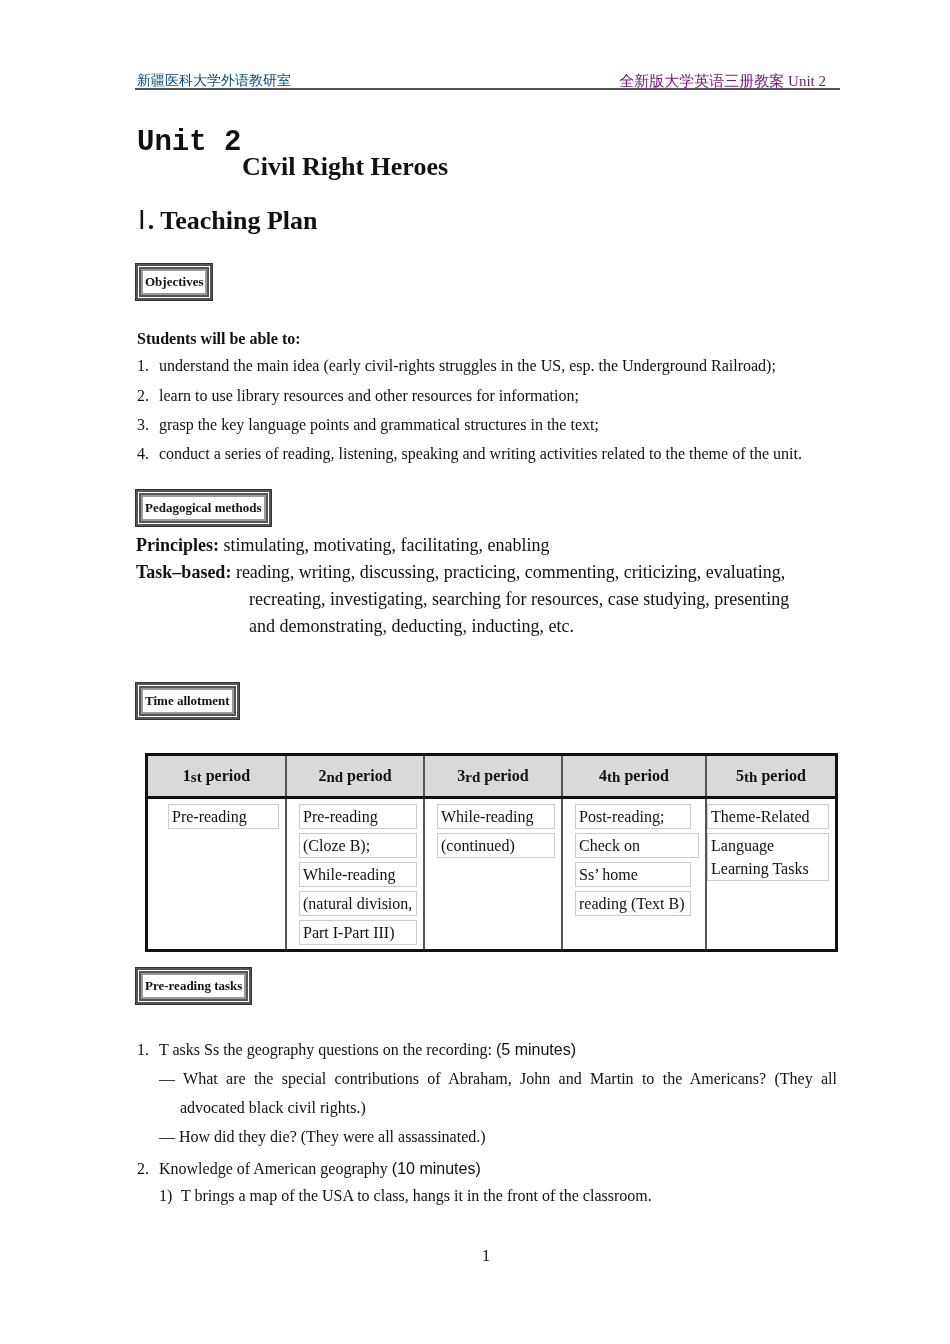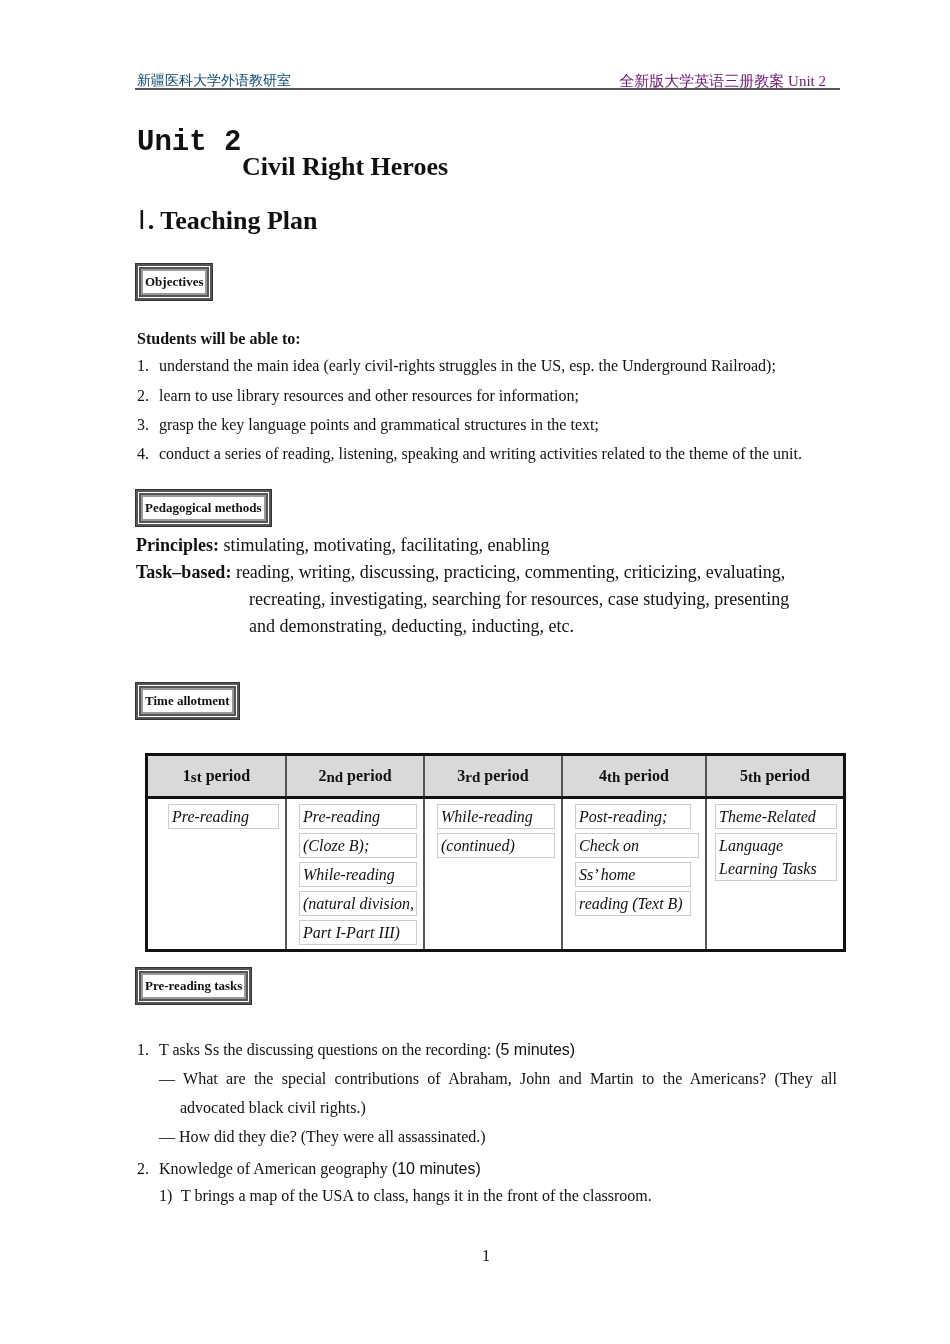--- a/index.html
+++ b/index.html
@@ -24,21 +24,21 @@
     .ol-item { position: absolute; left: 137px; font-size: 16px; line-height: 20px; }
     .ol-item .num { display: inline-block; width: 22px; }
 
     .para { position: absolute; font-size: 18px; line-height: 27px; }
 
     table.periods { position: absolute; left: 145px; top: 753px; width: 684px; height: 192px;
                     border-collapse: collapse; border: 3px solid #111; }
     table.periods th { background: #d9d9d9; height: 43px; border: 2px solid #555; border-bottom: 3px solid #111;
                        font-size: 16px; font-weight: bold; text-align: center; }
     table.periods th sup { font-size: 15px; vertical-align: baseline; position: relative; top: 1px; }
-    table.periods td { vertical-align: top; border-left: 2px solid #555; padding: 5px 6px 0 12px; font-style: italic; }
+    table.periods td { vertical-align: top; border-left: 2px solid #555; padding: 5px 6px 0 12px; }
     table.periods td:first-child { padding-left: 20px; border-left: none; }
     .cell-line { display: block; border: 1px solid #ccc; font-size: 16px; line-height: 23px; padding: 0 3px; margin-bottom: 4px; width: 118px; white-space: nowrap; }
 
     .sans { font-family: "Liberation Sans", sans-serif; }
     .page-num { position: absolute; left: 0; width: 100%; top: 1247px; text-align: center; font-size: 16px; padding-left: 22px; }
   </style>
 </head>
 <body>
 
 <div class="header">
@@ -97,33 +97,33 @@
       <td>
         <span class="cell-line">While-reading</span>
         <span class="cell-line">(continued)</span>
       </td>
       <td>
         <span class="cell-line" style="width:116px">Post-reading;</span>
         <span class="cell-line" style="width:124px">Check on</span>
         <span class="cell-line" style="width:116px">Ss’ home</span>
         <span class="cell-line" style="width:116px">reading (Text B)</span>
       </td>
-      <td style="padding-left:8px;">
+      <td style="padding-left:0;">
         <span class="cell-line" style="width:122px">Theme-Related</span>
         <span class="cell-line" style="width:122px; border-bottom:none; margin-bottom:0;">Language</span>
         <span class="cell-line" style="width:122px; border-top:none; margin-top:0;">Learning Tasks</span>
       </td>
     </tr>
   </tbody>
 </table>
 
 <div class="boxhead" style="top:968px;">Pre-reading tasks</div>
 
 <div class="ol-item" style="top:1040px;">
-  <span class="num">1.</span><span>T asks Ss the discussing questions on the recording: </span><span class="sans">(5 minutes)</span>
+  <span class="num">1.</span><span>T asks Ss the geography questions on the recording: </span><span class="sans">(5 minutes)</span>
 </div>
 <div class="text" style="left:159px; top:1069px; width:678px; text-align:justify; text-align-last:justify;">— What are the special contributions of Abraham, John and Martin to the Americans? (They all</div>
 <div class="text" style="left:180px; top:1098px;">advocated black civil rights.)</div>
 <div class="text" style="left:159px; top:1127px;">— How did they die? (They were all assassinated.)</div>
 
 <div class="ol-item" style="top:1159px;">
   <span class="num">2.</span><span>Knowledge of American geography </span><span class="sans">(10 minutes)</span>
 </div>
 <div class="text" style="left:159px; top:1186px;">
   <span style="display:inline-block; width:22px;">1)</span><span>T brings a map of the USA to class, hangs it in the front of the classroom.</span>

